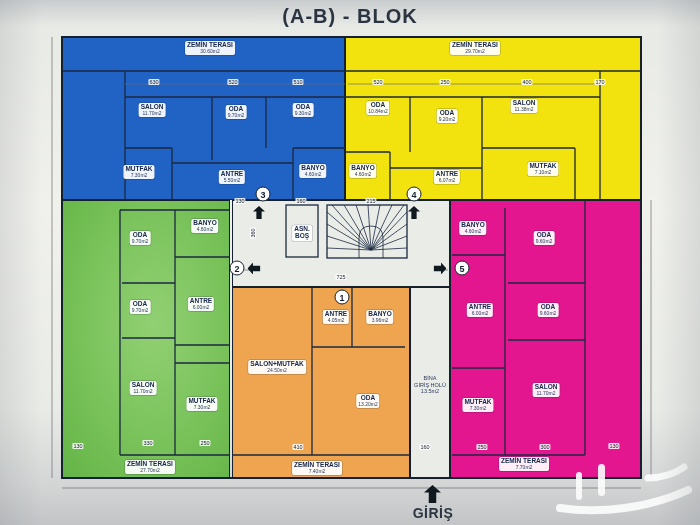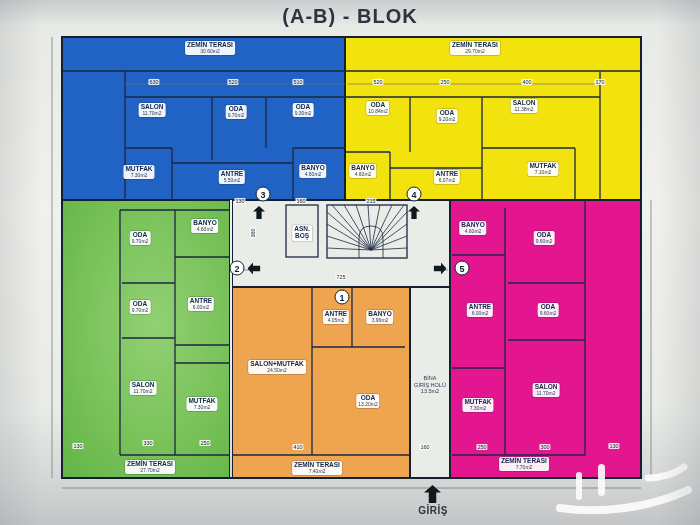--- a/index.html
+++ b/index.html
@@ -30,21 +30,21 @@
   .dim-v{transform:translate(-50%,-50%) rotate(-90deg);}
   .circle-num{position:absolute;width:15px;height:15px;border:1.4px solid #15202e;border-radius:50%;
     background:#fff;font-size:9px;font-weight:bold;color:#15202e;display:flex;align-items:center;
     justify-content:center;transform:translate(-50%,-50%);z-index:6;box-sizing:border-box;}
   .arrow{position:absolute;background:#101820;z-index:6;
     clip-path:polygon(50% 0,100% 42%,72% 42%,72% 100%,28% 100%,28% 42%,0 42%);}
   .arrow-up{width:12px;height:13px;}
   .arrow-left{width:12px;height:13px;transform:rotate(-90deg);}
   .arrow-right{width:12px;height:13px;transform:rotate(90deg);}
   .giris-arrow{width:17px;height:18px;}
-  .giris-label{position:absolute;transform:translateX(-50%);font-size:10px;font-weight:bold;
+  .giris-label{position:absolute;transform:translateX(-50%);font-size:14px;font-weight:bold;
     color:#2b3542;letter-spacing:.5px;z-index:6;}
   .hall-text{position:absolute;transform:translate(-50%,-50%);text-align:center;z-index:5;
     font-size:5.5px;color:#2a3a5e;line-height:1.2;}
   .hall-text .hl{display:block;white-space:nowrap;}
 </style>
 </head>
 <body>
 
 <div id="photo">
 

